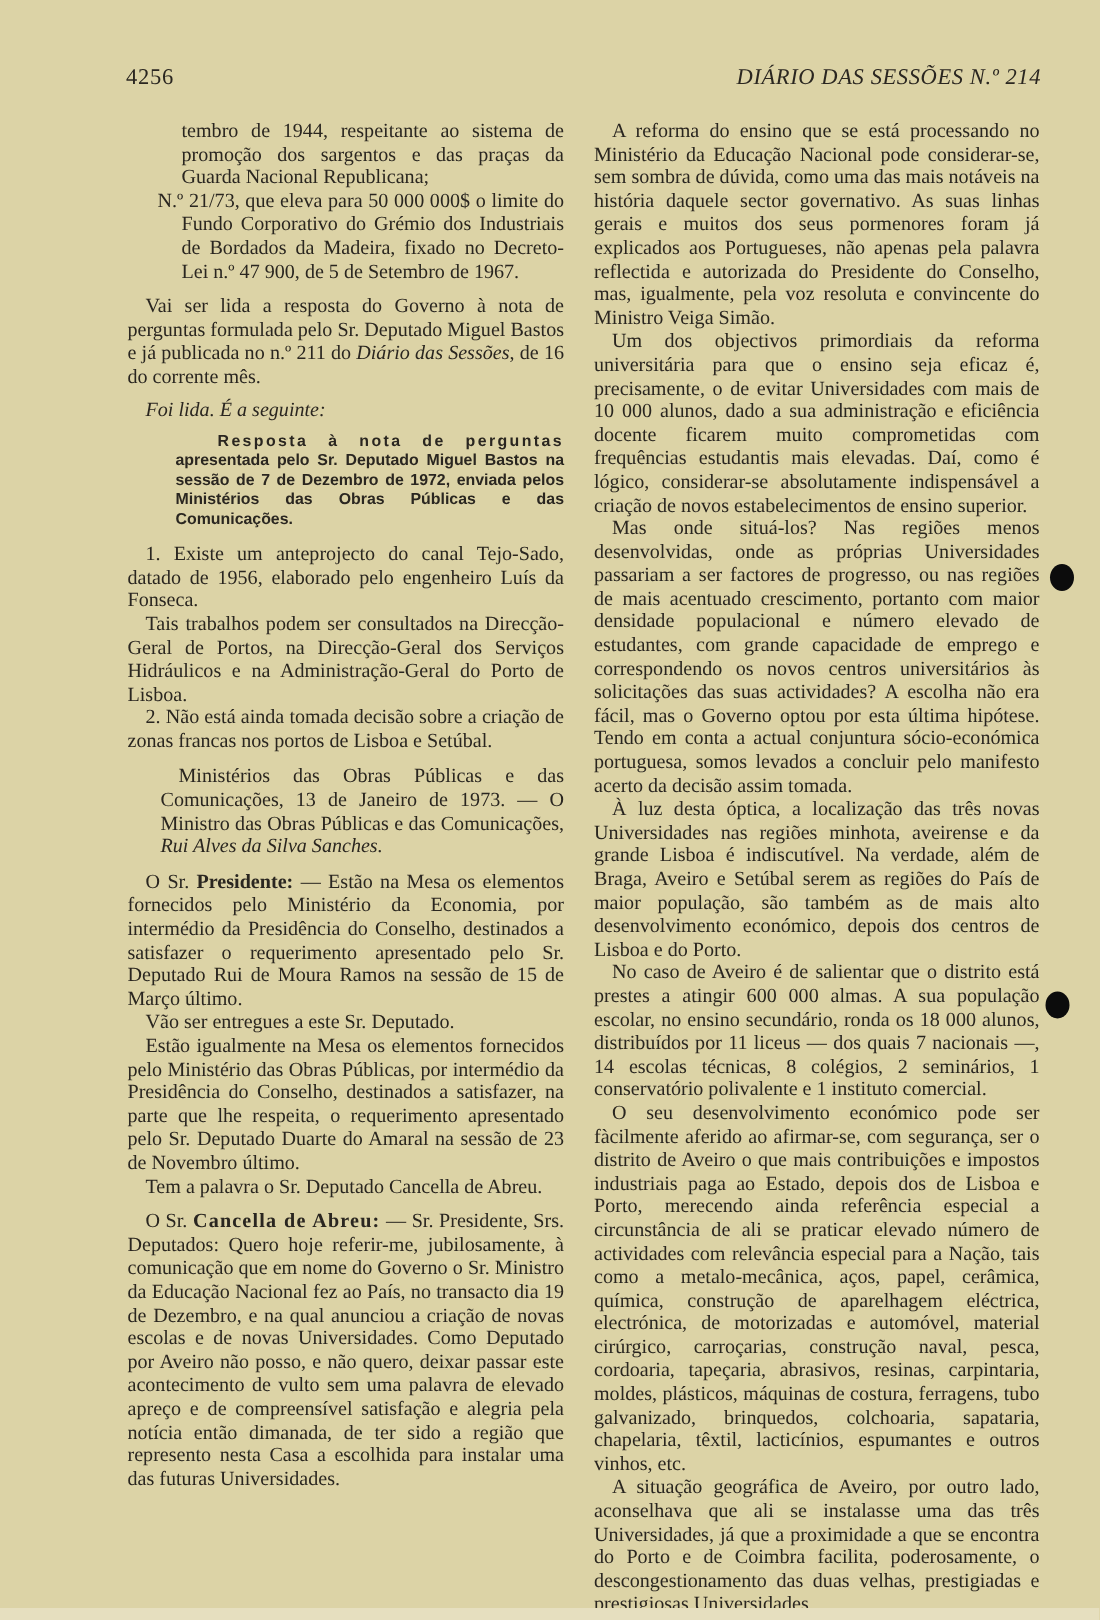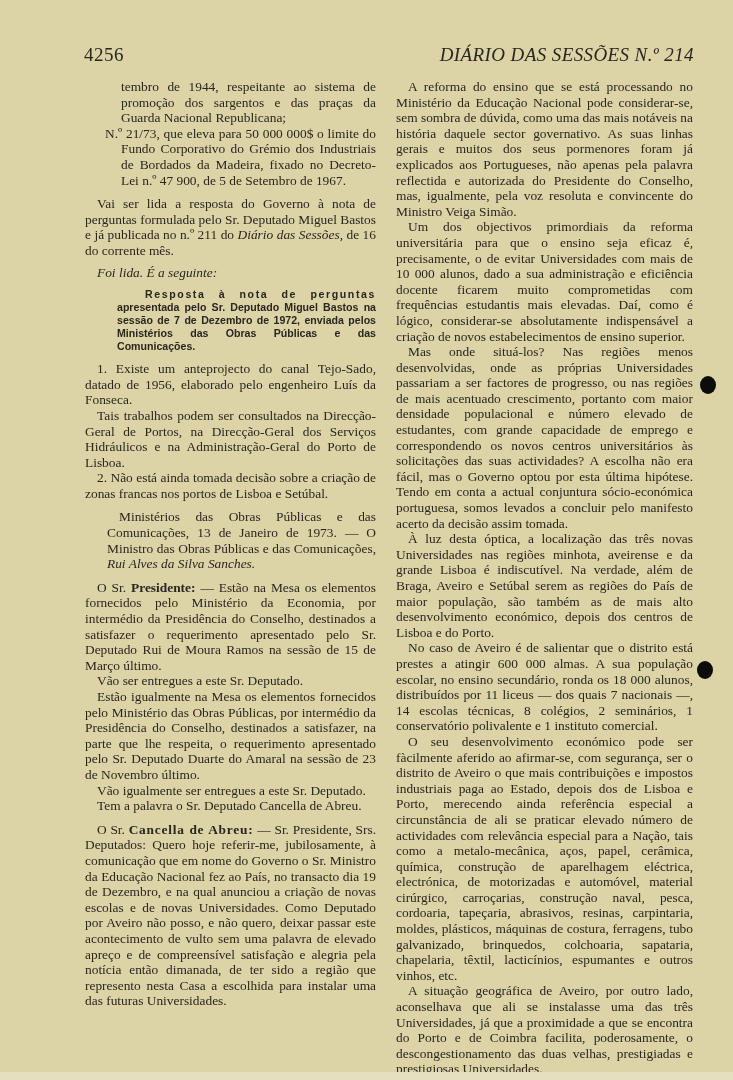--- a/index.html
+++ b/index.html
@@ -9,21 +9,21 @@
     position: relative;
     font-family: "Liberation Serif", "DejaVu Serif", serif;
     color: #2a2620;
   }
   .page-bottom-edge {
     position: absolute; left: 0; right: 0; bottom: 0; height: 8px;
     background: #e6dfbf;
   }
   .header {
     position: absolute; top: 44px; left: 84px; width: 610px;
-    height: 20px; font-size: 19px; text-align: center;
+    height: 20px; font-size: 15px; text-align: center;
   }
   .page-number { position: absolute; left: 0; top: 0; letter-spacing: 0.5px; }
   .journal-title { position: absolute; right: 0; top: 0; font-style: italic; letter-spacing: 0.4px; }
 
   .col {
     position: absolute; top: 79px;
     font-size: 13.4px; line-height: 15.6px;
     text-align: justify;
     hyphens: none;
   }
@@ -73,21 +73,20 @@
   <div class="gap"></div>
   <p>1. Existe um anteprojecto do canal Tejo-Sado, datado de 1956, elaborado pelo engenheiro Luís da Fonseca.</p>
   <p>Tais trabalhos podem ser consultados na Direcção-Geral de Portos, na Direcção-Geral dos Serviços Hidráulicos e na Administração-Geral do Porto de Lisboa.</p>
   <p>2. Não está ainda tomada decisão sobre a criação de zonas francas nos portos de Lisboa e Setúbal.</p>
   <div class="gap"></div>
   <p class="signature"><span>Ministérios das Obras Públicas e das Comunicações, 13 de Janeiro de 1973. — O Ministro das Obras Públicas e das Comunicações, </span><span class="it">Rui Alves da Silva Sanches.</span></p>
   <div class="gap"></div>
   <p><span>O Sr. </span><span class="b">Presidente:</span><span> — Estão na Mesa os elementos fornecidos pelo Ministério da Economia, por intermédio da Presidência do Conselho, destinados a satisfazer o requerimento apresentado pelo Sr. Deputado Rui de Moura Ramos na sessão de 15 de Março último.</span></p>
   <p>Vão ser entregues a este Sr. Deputado.</p>
   <p>Estão igualmente na Mesa os elementos fornecidos pelo Ministério das Obras Públicas, por intermédio da Presidência do Conselho, destinados a satisfazer, na parte que lhe respeita, o requerimento apresentado pelo Sr. Deputado Duarte do Amaral na sessão de 23 de Novembro último.</p>
-  <p>Vão igualmente ser entregues a este Sr. Deputado.</p>
   <p>Tem a palavra o Sr. Deputado Cancella de Abreu.</p>
   <div class="gap"></div>
   <p><span>O Sr. </span><span class="b spaced">Cancella de Abreu:</span><span> — Sr. Presidente, Srs. Deputados: Quero hoje referir-me, jubilosamente, à comunicação que em nome do Governo o Sr. Ministro da Educação Nacional fez ao País, no transacto dia 19 de Dezembro, e na qual anunciou a criação de novas escolas e de novas Universidades. Como Deputado por Aveiro não posso, e não quero, deixar passar este acontecimento de vulto sem uma palavra de elevado apreço e de compreensível satisfação e alegria pela notícia então dimanada, de ter sido a região que represento nesta Casa a escolhida para instalar uma das futuras Universidades.</span></p>
 </div>
 
 <div class="col col-right">
   <p>A reforma do ensino que se está processando no Ministério da Educação Nacional pode considerar-se, sem sombra de dúvida, como uma das mais notáveis na história daquele sector governativo. As suas linhas gerais e muitos dos seus pormenores foram já explicados aos Portugueses, não apenas pela palavra reflectida e autorizada do Presidente do Conselho, mas, igualmente, pela voz resoluta e convincente do Ministro Veiga Simão.</p>
   <p>Um dos objectivos primordiais da reforma universitária para que o ensino seja eficaz é, precisamente, o de evitar Universidades com mais de 10 000 alunos, dado a sua administração e eficiência docente ficarem muito comprometidas com frequências estudantis mais elevadas. Daí, como é lógico, considerar-se absolutamente indispensável a criação de novos estabelecimentos de ensino superior.</p>
   <p>Mas onde situá-los? Nas regiões menos desenvolvidas, onde as próprias Universidades passariam a ser factores de progresso, ou nas regiões de mais acentuado crescimento, portanto com maior densidade populacional e número elevado de estudantes, com grande capacidade de emprego e correspondendo os novos centros universitários às solicitações das suas actividades? A escolha não era fácil, mas o Governo optou por esta última hipótese. Tendo em conta a actual conjuntura sócio-económica portuguesa, somos levados a concluir pelo manifesto acerto da decisão assim tomada.</p>
   <p>À luz desta óptica, a localização das três novas Universidades nas regiões minhota, aveirense e da grande Lisboa é indiscutível. Na verdade, além de Braga, Aveiro e Setúbal serem as regiões do País de maior população, são também as de mais alto desenvolvimento económico, depois dos centros de Lisboa e do Porto.</p>

